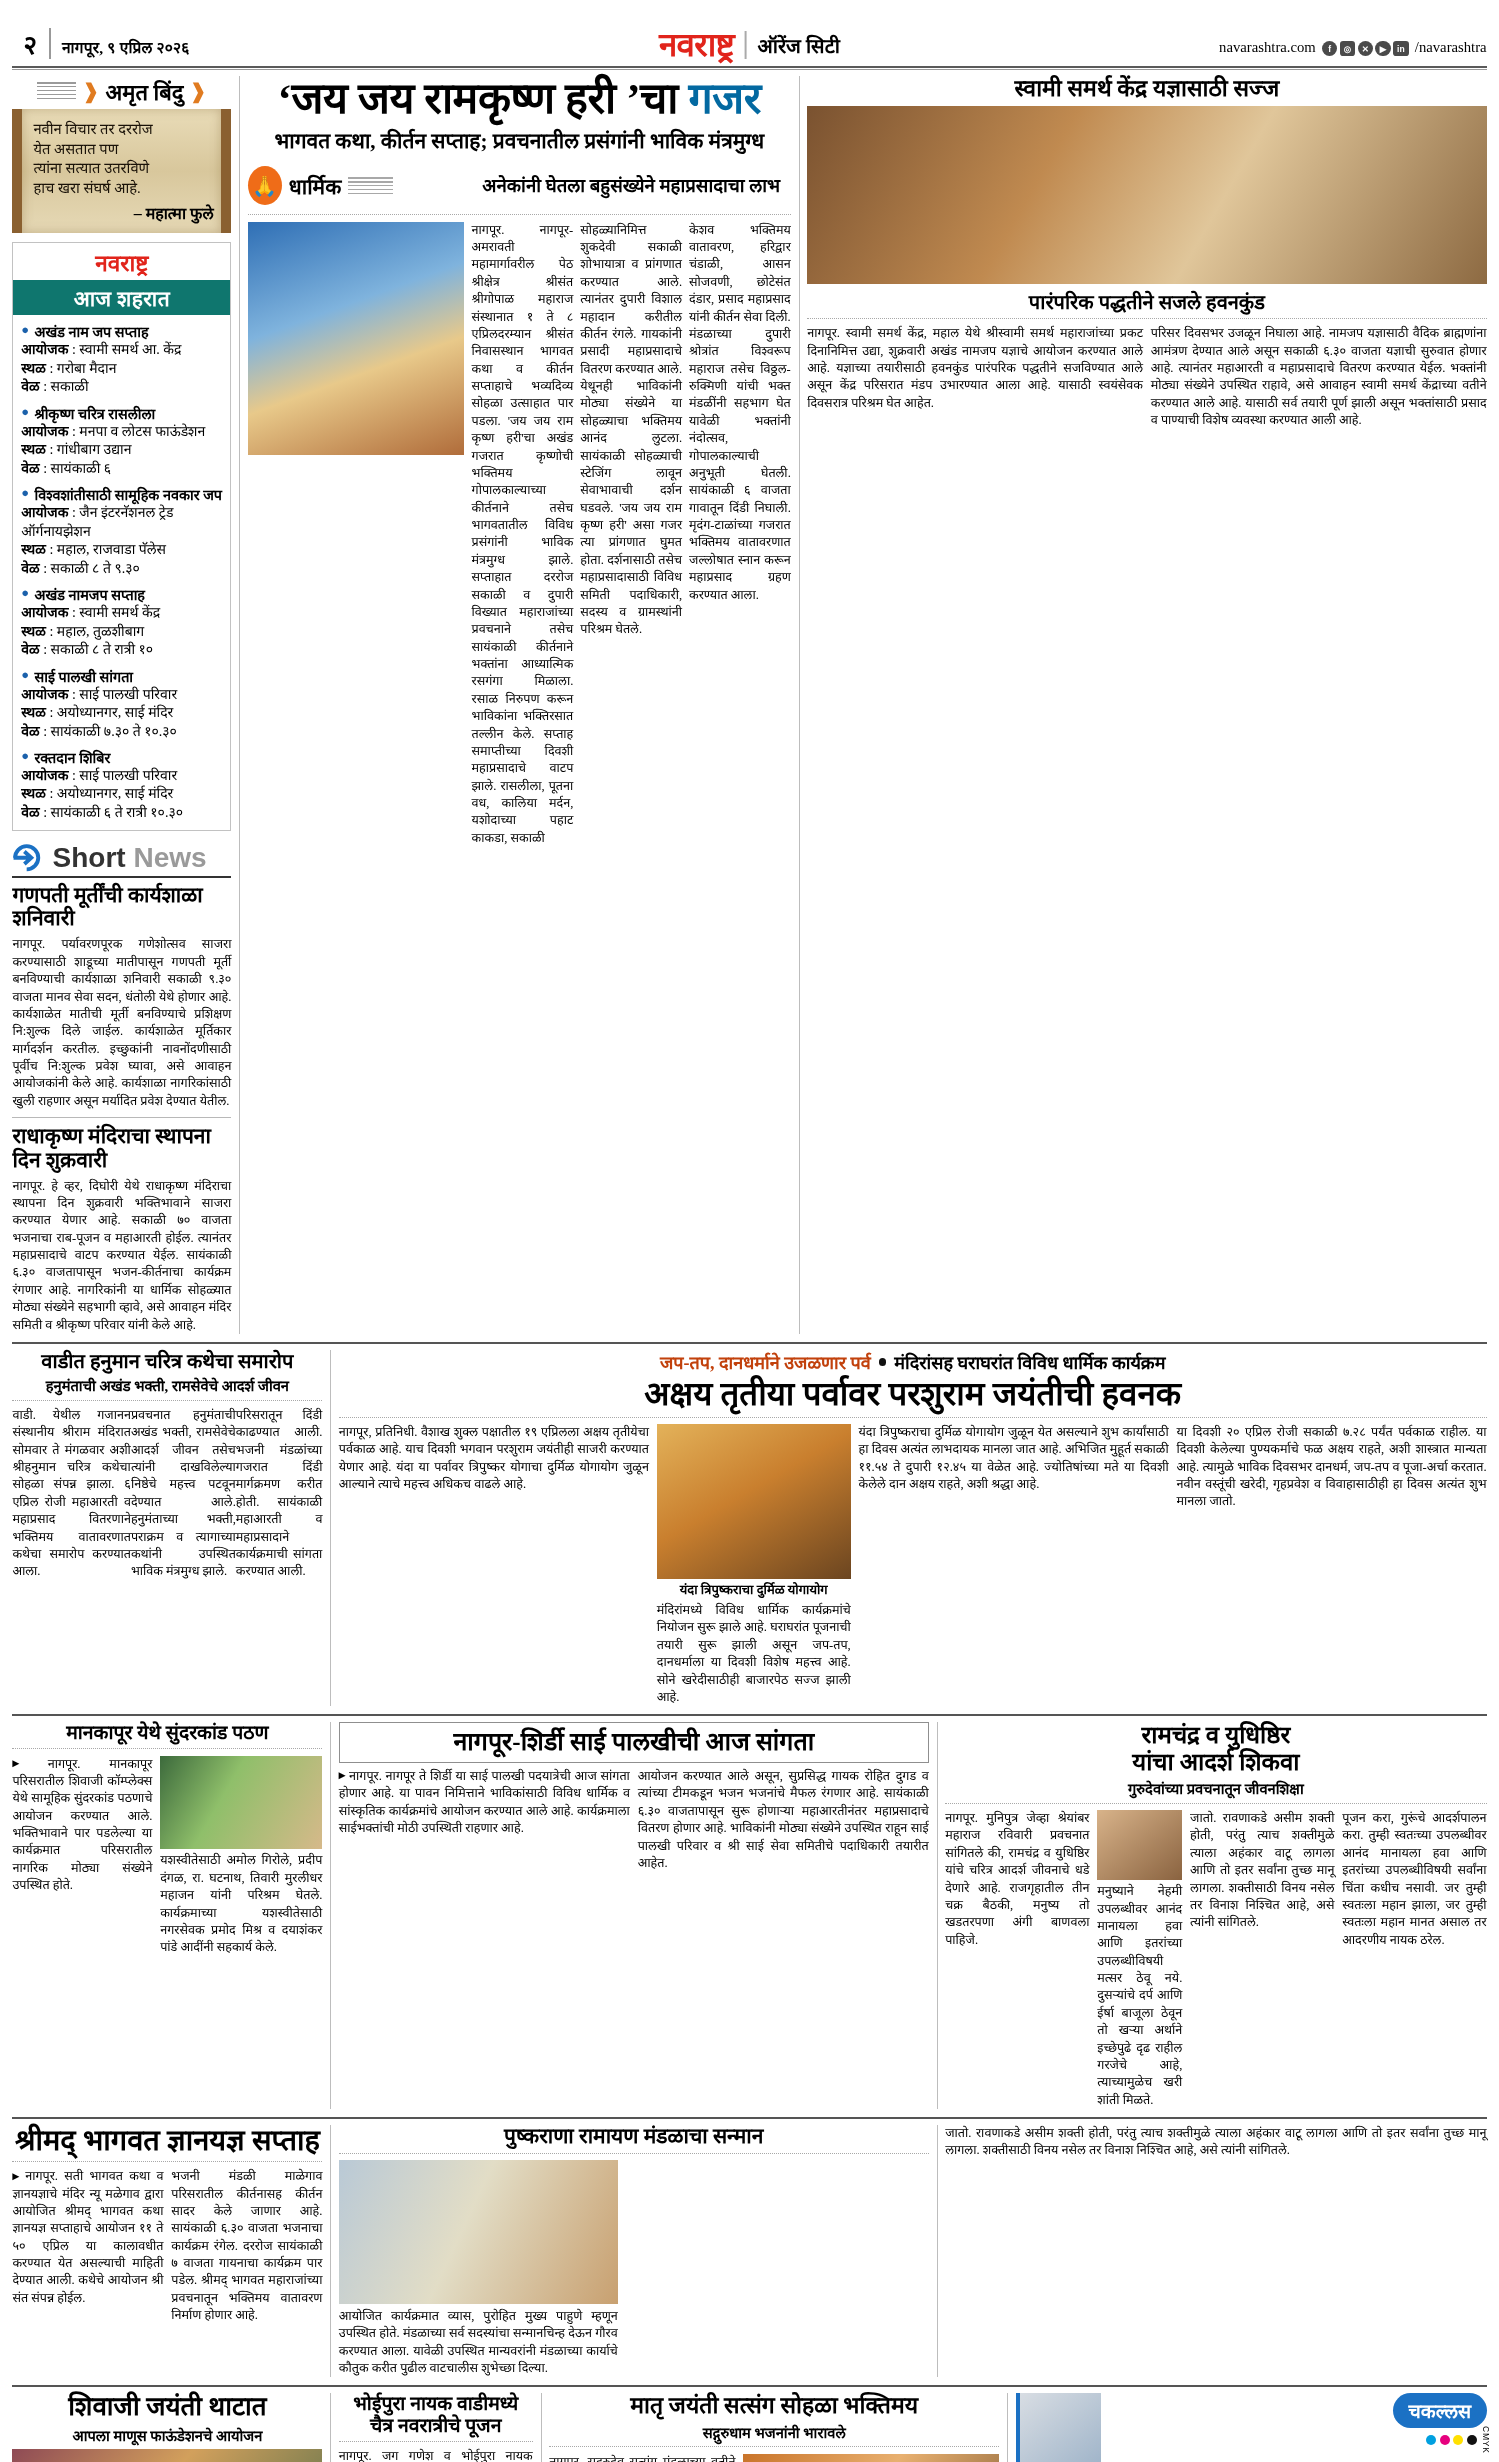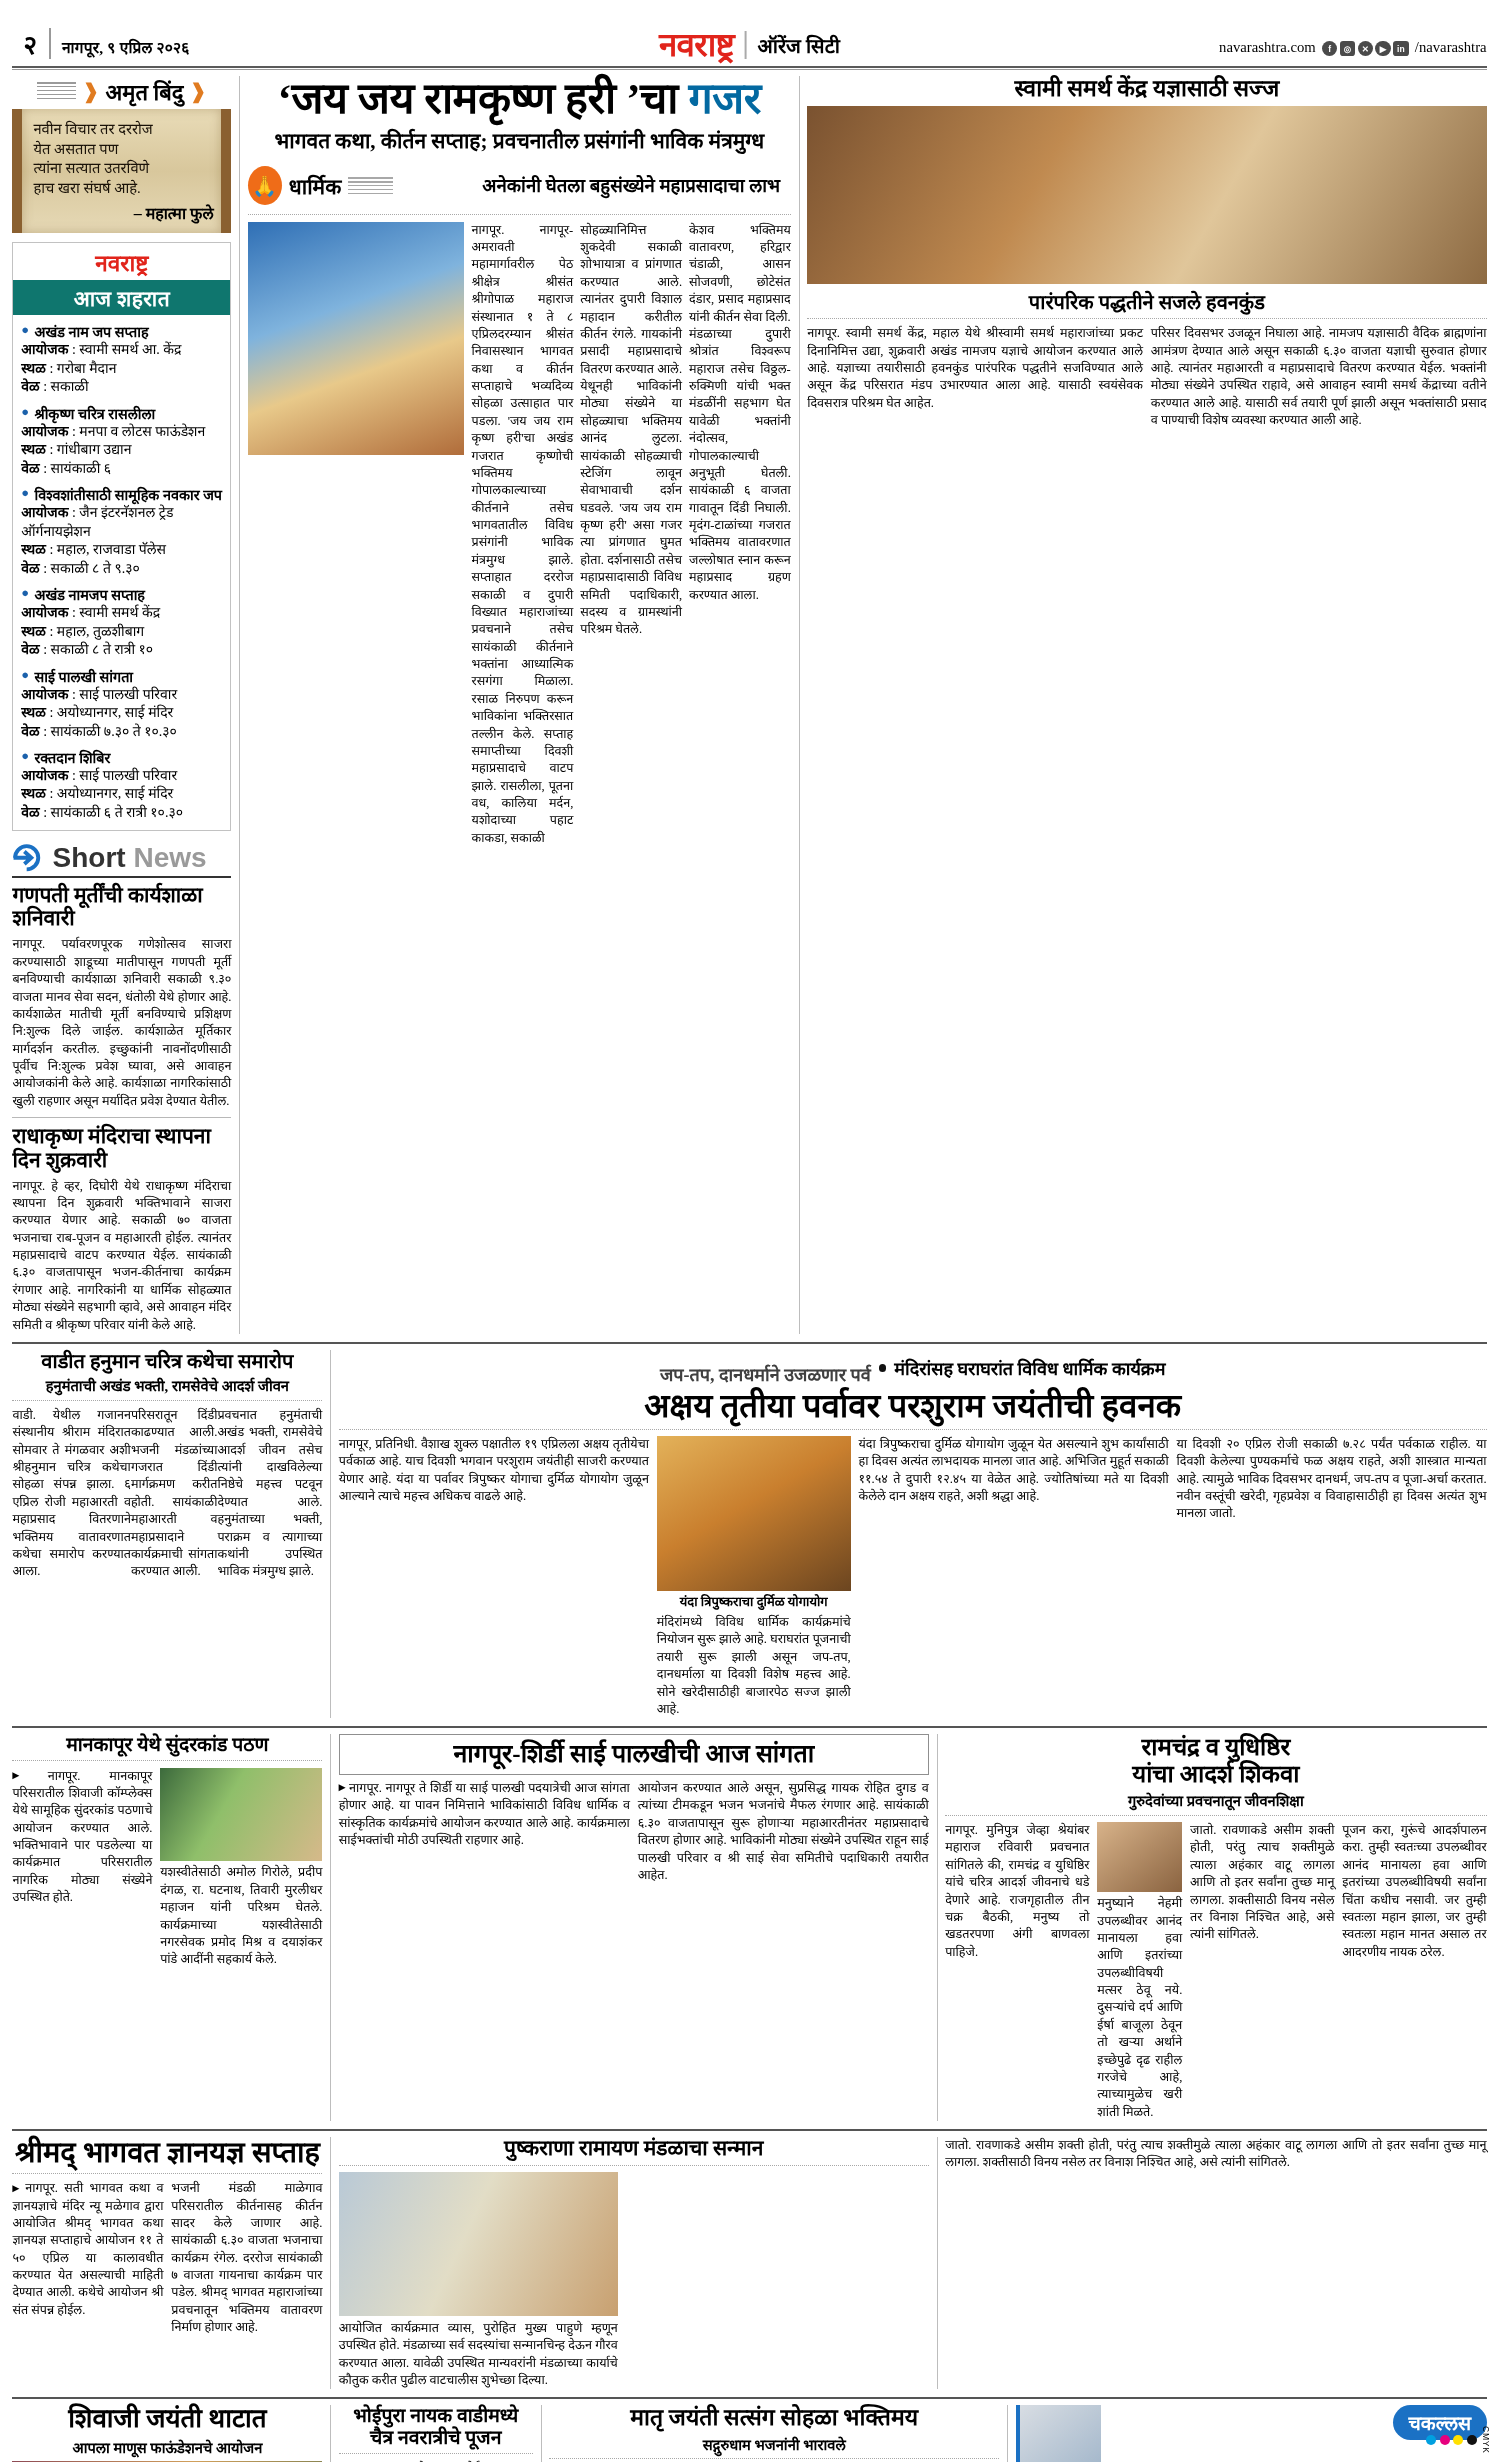--- a/index.html
+++ b/index.html
@@ -96,21 +96,21 @@
 
   .photo { background:#cfd6c9; position:relative; overflow:hidden; }
   .cap { font-size:10.5px; line-height:1.25; padding-top:2.3px; }
 
   h3.hd { font-size:23px; font-weight:bold; line-height:1.1; text-align:center; }
   h4.dek { font-size:14.7px; font-weight:bold; text-align:center; margin-top:3.1px; }
   h2.big { font-size:33px; font-weight:bold; text-align:center; line-height:1.06; }
   h2.big2 { font-size:29px; font-weight:bold; text-align:center; line-height:1.08; }
 
   .strapline { display:flex; align-items:center; justify-content:center; gap:7.8px; font-size:18px; font-weight:bold; }
-  .strapline .red { color:#404040;margin-top:12px; }
+  .strapline .red { color:#c2410c; }
   .bdot { width:7.8px;height:7.8px;border-radius:50%;background:#111;display:inline-block; }
 
   .three { display:flex; }
 
   .byline { font-weight:bold; }
   .arrow-b::before { content:"\25B6"; font-size:8.5px; margin-right:3.1px; vertical-align:1.6px; }
 
   .badge-blue { background:#1b71c4; color:#fff; font-weight:bold; font-size:19.4px;
      padding:3.9px 15.5px; display:inline-block; border-radius:18.6px; }
   .cmyk { position:absolute; right:7.8px; bottom:7.8px; display:flex; align-items:center; gap:3.9px; }
@@ -301,22 +301,22 @@
 
   <div class="thick-h"></div>
 
   <div class="cols">
     <div style="width:310px;flex:0 0 310px">
       <h3 class="hd" style="font-size:20px">वाडीत हनुमान चरित्र कथेचा समारोप</h3>
       <h4 class="dek">हनुमंताची अखंड भक्ती, रामसेवेचे आदर्श जीवन</h4>
       <div class="dashed-h"></div>
       <div class="three">
         <p class="body-t">वाडी. येथील गजानन संस्थानीय श्रीराम मंदिरात सोमवार ते मंगळवार अशी श्रीहनुमान चरित्र कथेचा सोहळा संपन्न झाला. ६ एप्रिल रोजी महाआरती व महाप्रसाद वितरणाने भक्तिमय वातावरणात कथेचा समारोप करण्यात आला.</p>
+        <p class="body-t">प्रवचनात हनुमंताची अखंड भक्ती, रामसेवेचे आदर्श जीवन तसेच त्यांनी दाखविलेल्या निष्ठेचे महत्त्व पटवून देण्यात आले. हनुमंताच्या भक्ती, पराक्रम व त्यागाच्या कथांनी उपस्थित भाविक मंत्रमुग्ध झाले.</p>
         <p class="body-t">परिसरातून दिंडी काढण्यात आली. भजनी मंडळांच्या गजरात दिंडी मार्गक्रमण करीत होती. सायंकाळी महाआरती व महाप्रसादाने कार्यक्रमाची सांगता करण्यात आली.</p>
-        <p class="body-t">प्रवचनात हनुमंताची अखंड भक्ती, रामसेवेचे आदर्श जीवन तसेच त्यांनी दाखविलेल्या निष्ठेचे महत्त्व पटवून देण्यात आले. हनुमंताच्या भक्ती, पराक्रम व त्यागाच्या कथांनी उपस्थित भाविक मंत्रमुग्ध झाले.</p>
       </div>
     </div>
 
     <div class="vline"></div>
 
     <div class="grow">
       <div class="strapline">
         <span class="red">जप-तप, दानधर्माने उजळणार पर्व</span>
         <span class="bdot"></span>
         <span>मंदिरांसह घराघरांत विविध धार्मिक कार्यक्रम</span>

